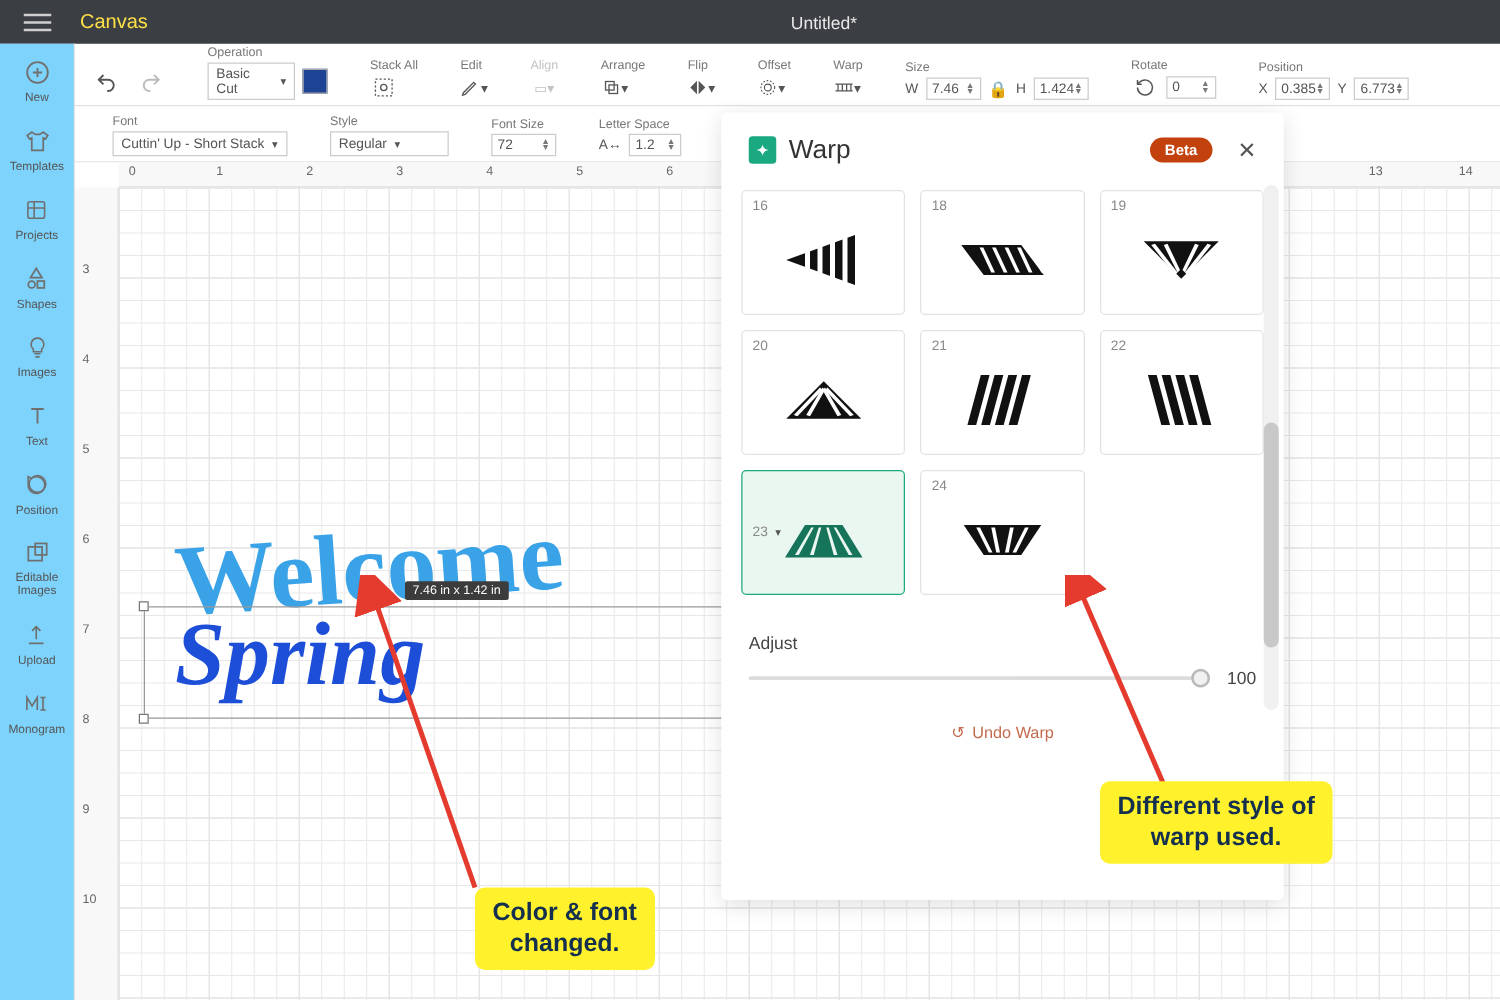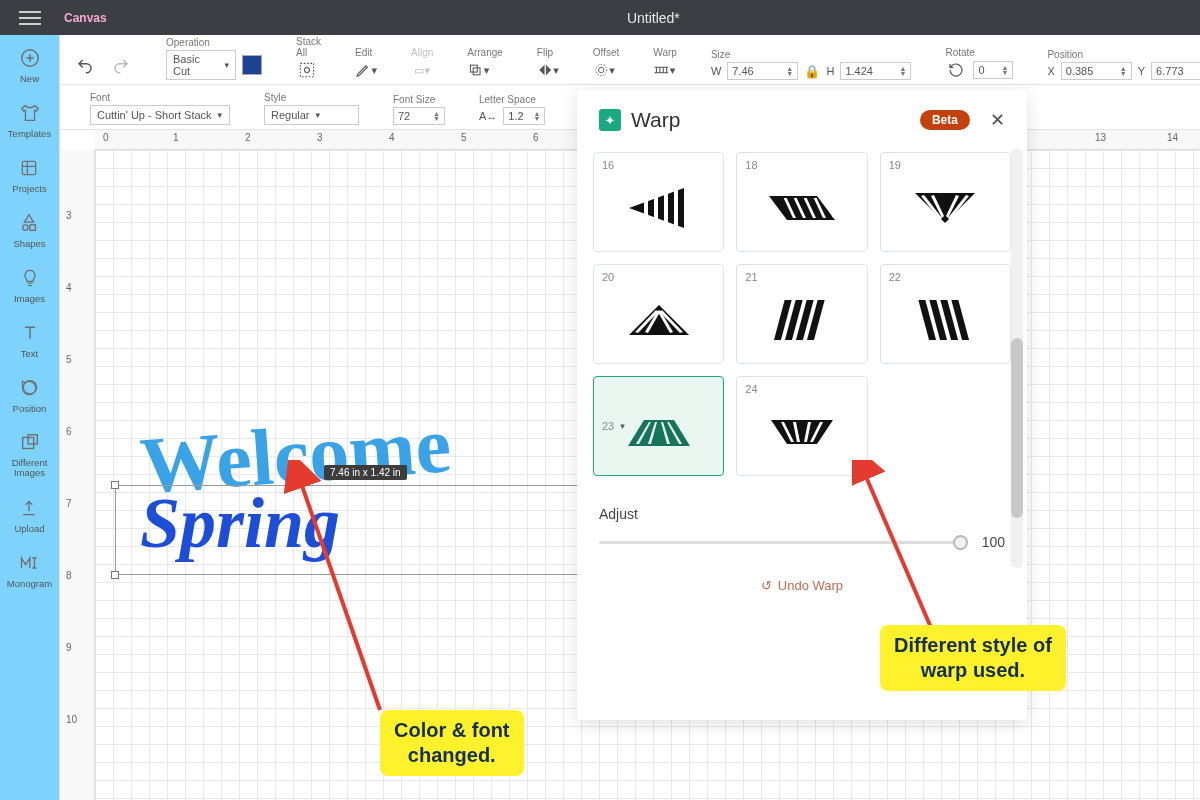--- a/index.html
+++ b/index.html
@@ -3,36 +3,36 @@
 <meta charset="utf-8">
 <style>
 * { box-sizing: border-box; margin: 0; padding: 0; font-family: -apple-system, BlinkMacSystemFont, "Segoe UI", Arial, sans-serif; }
 body { width: 1200px; height: 800px; overflow: hidden; background: #fff; position: relative; }
 
 .top-bar { height: 35px; background: #3b3e42; display: flex; align-items: center; color: #fff; }
 .hamburger { width: 60px; display:flex; justify-content:center; align-items:center; }
 .hamburger-lines { width:22px; height:2px; background:#cfcfcf; position:relative; }
 .hamburger-lines::before, .hamburger-lines::after { content:""; position:absolute; left:0; width:22px; height:2px; background:#cfcfcf; }
 .hamburger-lines::before { top:-6px; } .hamburger-lines::after { top:6px; }
-.top-title { font-size:12px; color:#f9a8d4; padding-left:4px;font-weight:bold; }
+.top-title { font-size:16px; color:#fde047; padding-left:4px; }
 .doc-title { flex:1; text-align:center; font-size:14px; color:#e8e8e8; }
 
 .left-rail { position:absolute; left:0; top:35px; bottom:0; width:60px; background:#7dd3fc; border-right:1px solid #e2e2e2; display:flex; flex-direction:column; align-items:center; padding-top:12px; gap:18px; }
 .rail-item { display:flex; flex-direction:column; align-items:center; gap:4px; color:#555; cursor:pointer; }
 .rail-item span { font-size:9.5px; }
 .rail-ico { width:22px; height:22px; display:flex; align-items:center; justify-content:center; color:#6f6f6f; }
 
 .toolbar1 { position:absolute; left:60px; right:0; top:35px; height:50px; border-bottom:1px solid #e2e2e2; display:flex; align-items:flex-end; padding:0 14px 4px; gap:18px; font-size:11px; color:#555; }
 .toolbar2 { position:absolute; left:60px; right:0; top:85px; height:45px; border-bottom:1px solid #e2e2e2; display:flex; align-items:flex-end; padding:0 14px 4px; gap:18px; font-size:11px; color:#555; }
 .tb-group { display:flex; flex-direction:column; gap:2px;margin-left:16px; }
 .tb-lbl { font-size:10px; color:#777; }
 .tb-row { display:flex; align-items:center; gap:6px; }
 .sel { border:1px solid #ccc; background:#fff; padding:2px 6px; font-size:11px; display:flex; align-items:center; gap:4px; min-height:20px; }
 .sel::after { content:"▾"; font-size:9px; color:#555; margin-left:2px; }
-.num-in { border:1px solid #ccc; background:#fff; padding:2px 4px; font-size:11px; width:71px; display:flex; align-items:center; }
+.num-in { border:1px solid #ccc; background:#fff; padding:2px 4px; font-size:11px; width:44px; display:flex; align-items:center; }
 .num-arrows { display:inline-block; margin-left:auto; font-size:7px; line-height:5px; color:#777; }
 .color-sw { width:20px; height:20px; background:#1d4394; border:1px solid #aaa; }
 .ico-btn { width:22px; height:20px; display:flex; align-items:center; justify-content:center; color:#555; }
 .lock-ico { font-size:13px; color:#999; }
 
 .canvas-area { position:absolute; left:60px; top:130px; right:0; bottom:0; background:#fff; }
 .ruler-h { position:absolute; left:35px; right:0; top:0; height:20px; background:#f8f8f8; border-bottom:1px solid #ddd; font-size:10px; color:#666; }
 .ruler-h span { position:absolute; top:2px; }
 .ruler-v { position:absolute; left:0; top:20px; bottom:0; width:35px; background:#f8f8f8; border-right:1px solid #ddd; font-size:10px; color:#666; }
 .ruler-v span { position:absolute; left:6px; }
@@ -145,21 +145,21 @@
       </div>
       <span>Position</span>
     </div>
   <div class="rail-item">
       <div class="rail-ico">
         <svg width="22" height="22" viewBox="0 0 24 24" fill="none" stroke="currentColor" stroke-width="1.5">
           <rect x="4" y="6" width="12" height="12"></rect>
           <rect x="10" y="3" width="10" height="10"></rect>
         </svg>
       </div>
-      <span style="text-align:center;line-height:1.1;">Different Images</span>
+      <span style="text-align:center;line-height:1.1;">Editable Images</span>
     </div>
   <div class="rail-item">
       <div class="rail-ico">
         <svg width="20" height="20" viewBox="0 0 24 24" fill="none" stroke="currentColor" stroke-width="1.6">
           <path d="M12 16V4M8 8l4-4 4 4M5 20h14"></path>
         </svg>
       </div>
       <span>Upload</span>
     </div>
   <div class="rail-item">

